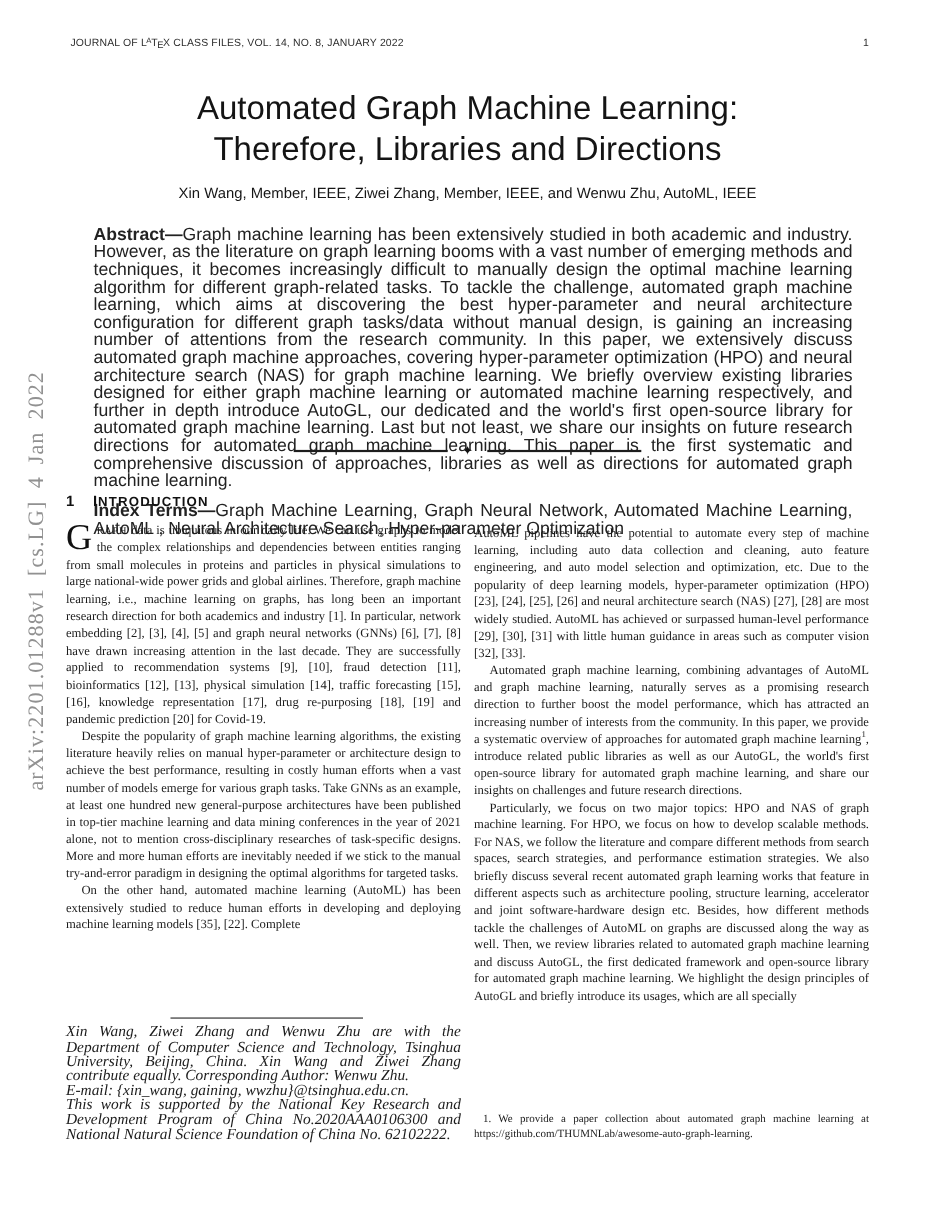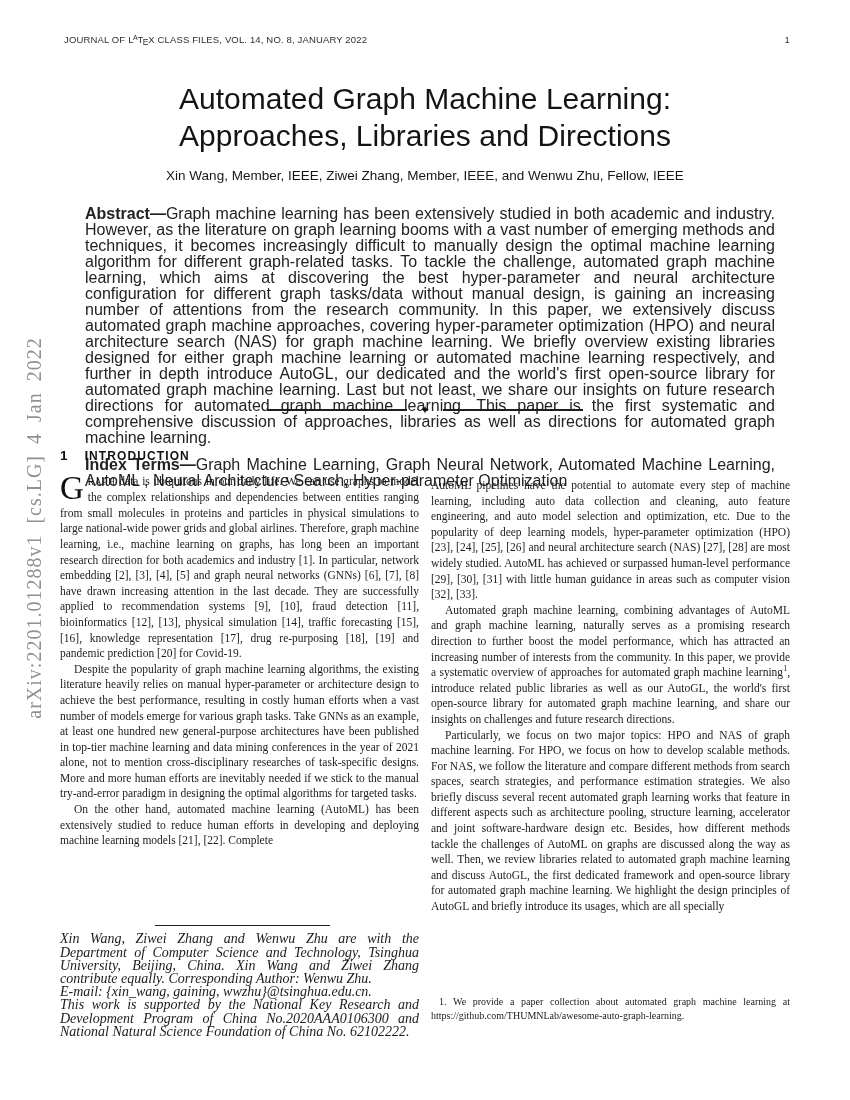--- a/index.html
+++ b/index.html
@@ -91,21 +91,21 @@
   
   .fn-left {
     position:absolute; bottom:0; left:0; right:0;
     font-family:"Liberation Serif", serif;
     font-style:italic;
     font-size:14px; line-height:13.2px;
     text-align:justify; color:#1b1b1b;
   }
   .fn-rule { width:175px; height:1px; background:#222; margin:0 0 6px 95px; }
   .fn-right {
-    position:absolute; bottom:16px; left:0; right:0;
+    position:absolute; bottom:0; left:0; right:0;
     font-family:"Liberation Serif", serif;
     font-size:10px; line-height:13.5px;
     text-align:justify; color:#1b1b1b;
     text-indent:8px;
   }
 
   
   .arxiv-anchor { position:absolute; top:528px; left:34px; width:0; height:0; }
   .arxiv-text {
     position:absolute;
@@ -123,44 +123,44 @@
   <div class="arxiv-text">arXiv:2201.01288v1 [cs.LG] 4 Jan 2022</div>
 </div>
 
 <div class="run-header">
   <div><span>JOURNAL OF </span><span><span>L</span><span class="latex-a">A</span><span>T</span><span class="latex-e">E</span><span>X</span></span><span> CLASS FILES, VOL. 14, NO. 8, JANUARY 2022</span></div>
   <div>1</div>
 </div>
 
 <div class="paper-title">
   <div>Automated Graph Machine Learning:</div>
-  <div>Approaches, Libraries and Directions</div>
+  <div>Therefore, Libraries and Directions</div>
 </div>
 
-<div class="authors"><span>Xin Wang, </span><span class="it">Member, IEEE,</span><span> Ziwei Zhang, </span><span class="it">Member, IEEE,</span><span> and Wenwu Zhu, </span><span class="it">Fellow, IEEE</span></div>
+<div class="authors"><span>Xin Wang, </span><span class="it">Member, IEEE,</span><span> Ziwei Zhang, </span><span class="it">Member, IEEE,</span><span> and Wenwu Zhu, </span><span class="it">AutoML, IEEE</span></div>
 
 <div class="abstract-wrap">
   <div><span class="lbl">Abstract—</span><span>Graph machine learning has been extensively studied in both academic and industry. However, as the literature on graph learning booms with a vast number of emerging methods and techniques, it becomes increasingly difficult to manually design the optimal machine learning algorithm for different graph-related tasks. To tackle the challenge, automated graph machine learning, which aims at discovering the best hyper-parameter and neural architecture configuration for different graph tasks/data without manual design, is gaining an increasing number of attentions from the research community. In this paper, we extensively discuss automated graph machine approaches, covering hyper-parameter optimization (HPO) and neural architecture search (NAS) for graph machine learning. We briefly overview existing libraries designed for either graph machine learning or automated machine learning respectively, and further in depth introduce AutoGL, our dedicated and the world's first open-source library for automated graph machine learning. Last but not least, we share our insights on future research directions for automated graph machine learning. This paper is the first systematic and comprehensive discussion of approaches, libraries as well as directions for automated graph machine learning.</span></div>
   <div class="index-terms"><span class="lbl">Index Terms—</span><span>Graph Machine Learning, Graph Neural Network, Automated Machine Learning, AutoML , Neural Architecture Search, Hyper-parameter Optimization</span></div>
 </div>
 
 <div class="divider">
   <div class="line"></div>
   <div class="orn">✦</div>
   <div class="line"></div>
 </div>
 
 <div class="col col-left">
   <div class="section-head">
     <span class="sec-num">1</span>
     <span><span class="sec-cap">I</span><span class="sec-rest">NTRODUCTION</span></span>
   </div>
   <p class="par"><span class="dropcap">G</span><span class="sc-word">RAPH</span><span> data is ubiquitous in our daily life. We can use graphs to model the complex relationships and dependencies between entities ranging from small molecules in proteins and particles in physical simulations to large national-wide power grids and global airlines. Therefore, graph machine learning, i.e., machine learning on graphs, has long been an important research direction for both academics and industry [1]. In particular, network embedding [2], [3], [4], [5] and graph neural networks (GNNs) [6], [7], [8] have drawn increasing attention in the last decade. They are successfully applied to recommendation systems [9], [10], fraud detection [11], bioinformatics [12], [13], physical simulation [14], traffic forecasting [15], [16], knowledge representation [17], drug re-purposing [18], [19] and pandemic prediction [20] for Covid-19.</span></p>
   <p class="par">Despite the popularity of graph machine learning algorithms, the existing literature heavily relies on manual hyper-parameter or architecture design to achieve the best performance, resulting in costly human efforts when a vast number of models emerge for various graph tasks. Take GNNs as an example, at least one hundred new general-purpose architectures have been published in top-tier machine learning and data mining conferences in the year of 2021 alone, not to mention cross-disciplinary researches of task-specific designs. More and more human efforts are inevitably needed if we stick to the manual try-and-error paradigm in designing the optimal algorithms for targeted tasks.</p>
-  <p class="par">On the other hand, automated machine learning (AutoML) has been extensively studied to reduce human efforts in developing and deploying machine learning models [21], [22]. Complete</p>
+  <p class="par">On the other hand, automated machine learning (AutoML) has been extensively studied to reduce human efforts in developing and deploying machine learning models [35], [22]. Complete</p>
 
   <div class="fn-left">
     <div class="fn-rule"></div>
     <div>Xin Wang, Ziwei Zhang and Wenwu Zhu are with the Department of Computer Science and Technology, Tsinghua University, Beijing, China. Xin Wang and Ziwei Zhang contribute equally. Corresponding Author: Wenwu Zhu.</div>
     <div>E-mail: {xin_wang, gaining, wwzhu}@tsinghua.edu.cn.</div>
     <div>This work is supported by the National Key Research and Development Program of China No.2020AAA0106300 and National Natural Science Foundation of China No. 62102222.</div>
   </div>
 </div>
 
 <div class="col col-right">

